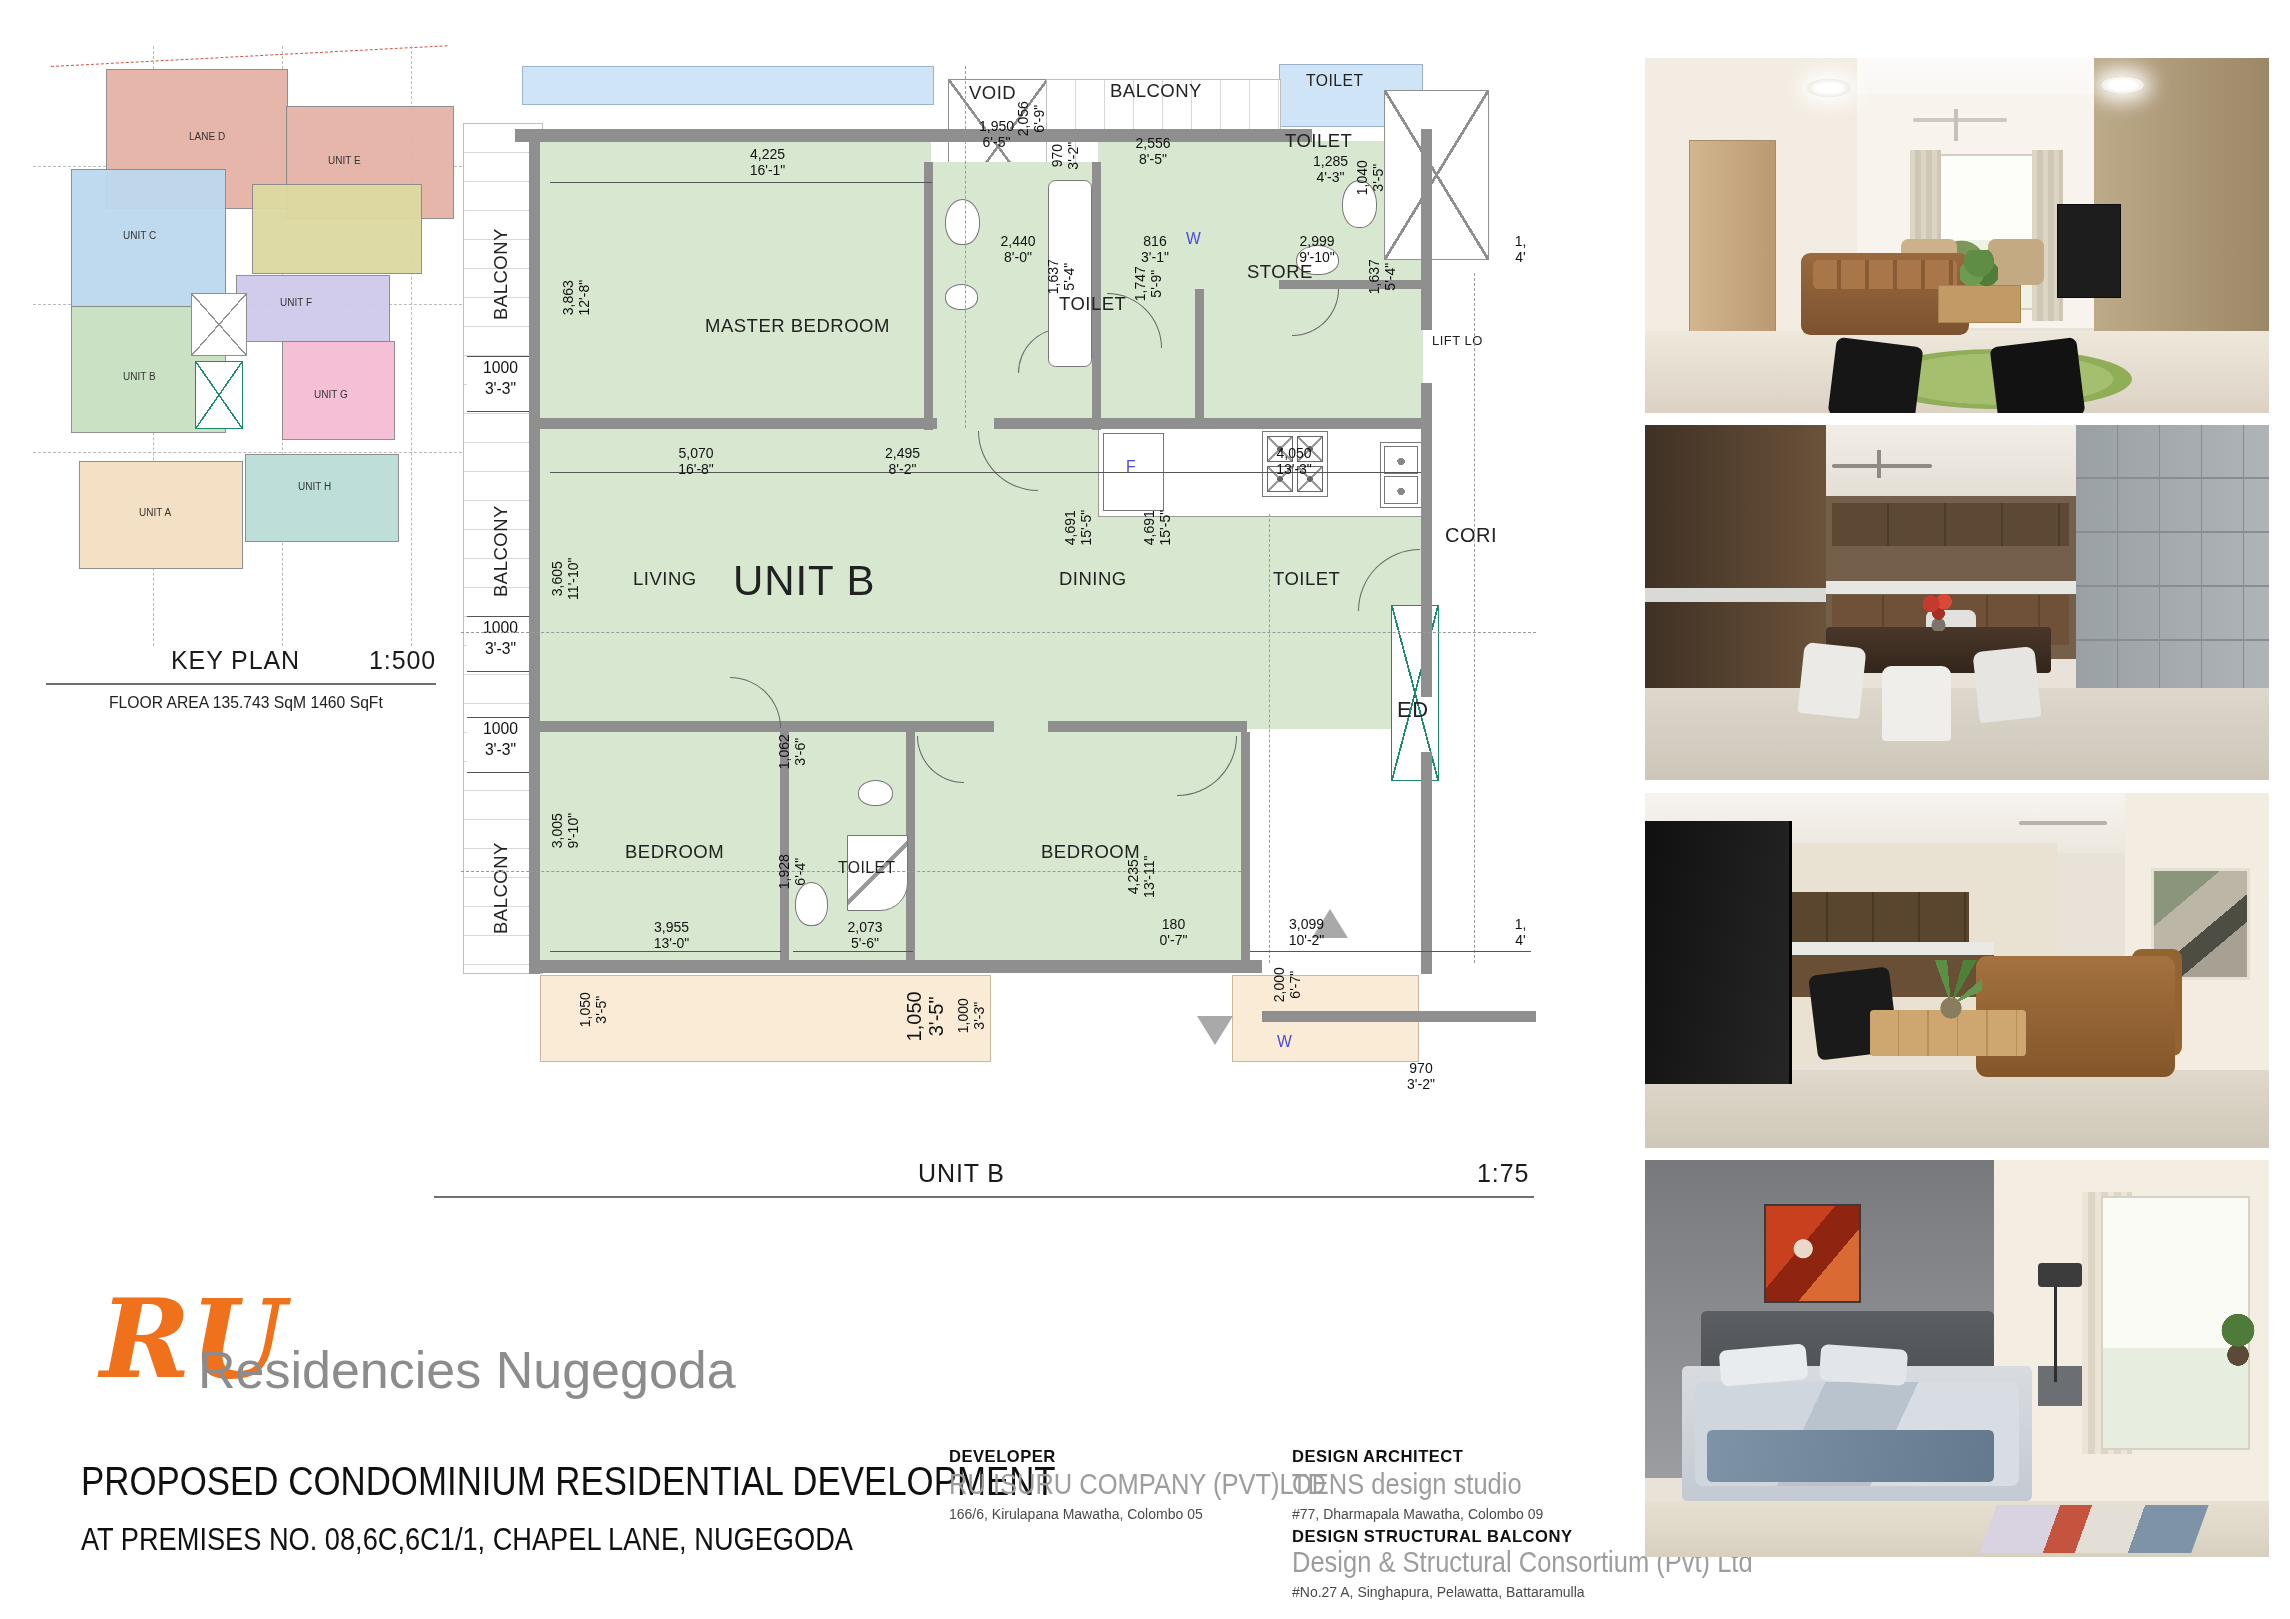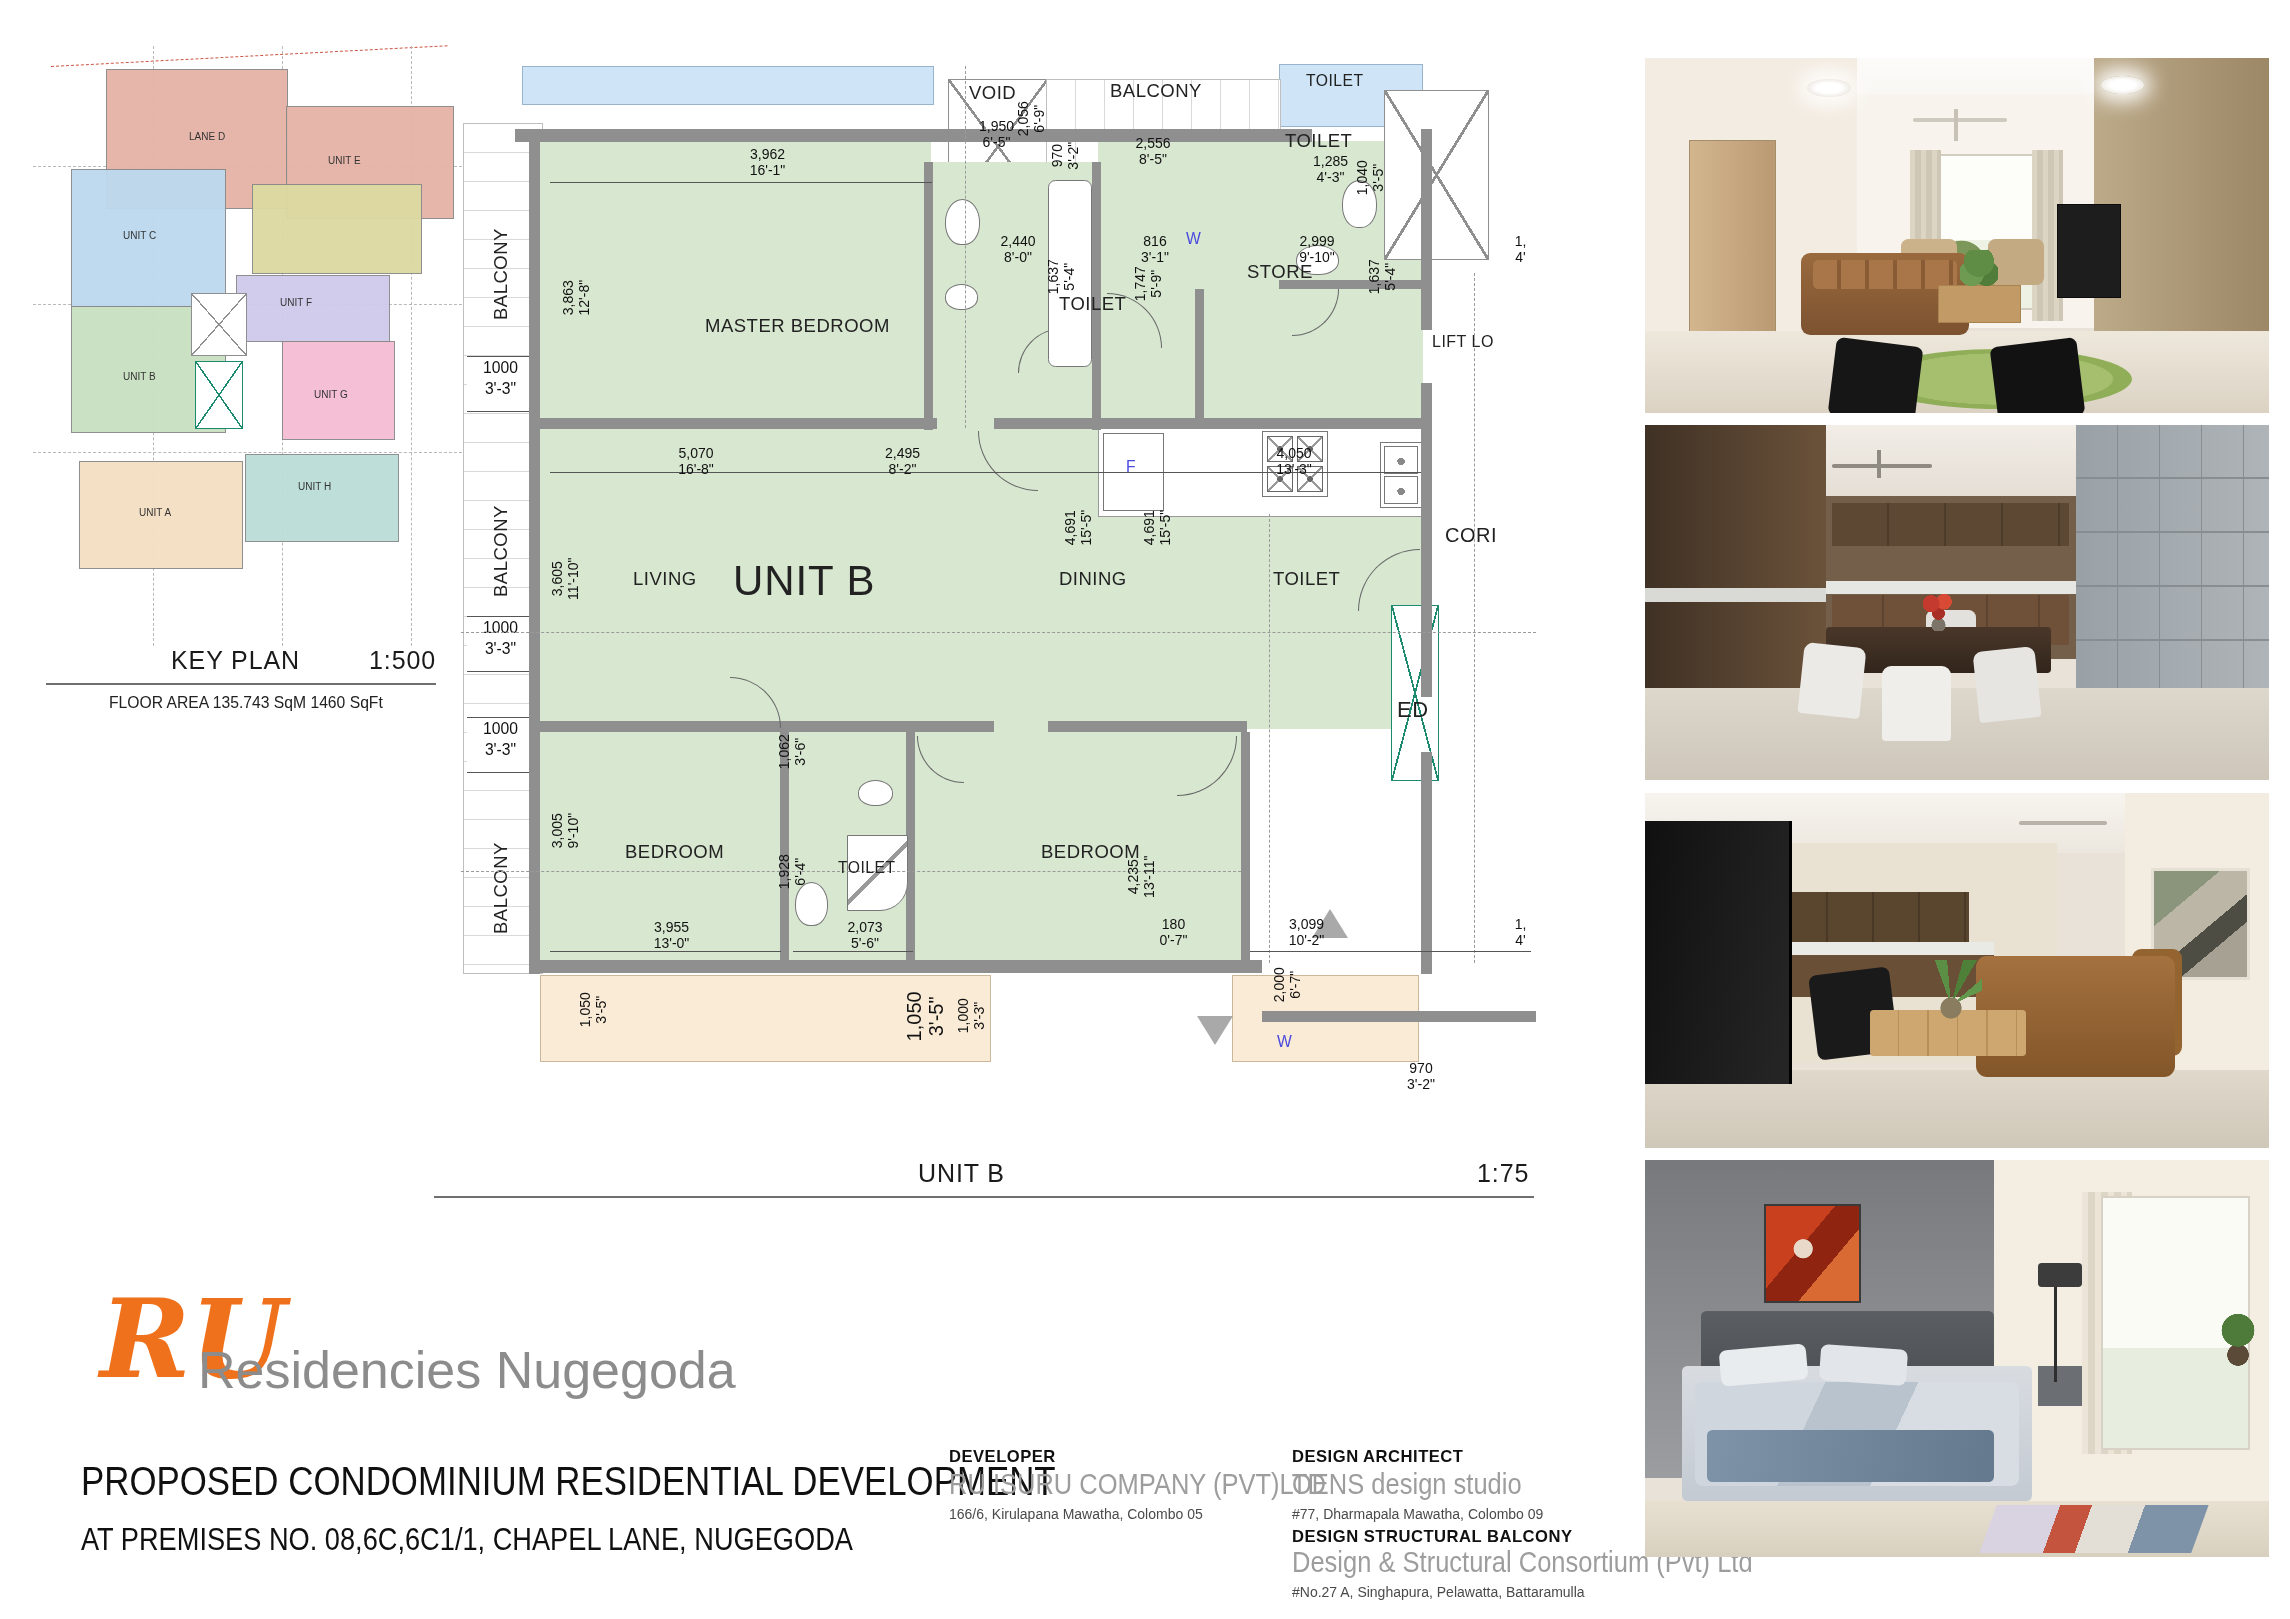--- a/index.html
+++ b/index.html
@@ -269,21 +269,21 @@
       <i></i>
       <i></i>
       <i></i>
     </div>
   <div class="fx sink2" style="left:919px;top:391px;width:42px;height:66px">
       <i></i>
       <i></i>
     </div>
 
   <div class="xbox" style="left:923px;top:39px;width:103px;height:168px"></div>
-  <div class="rlab" style="left:971px;top:282px;font-size:16px">LIFT LO</div>
+  <div class="rlab" style="left:971px;top:282px;font-size:13px">LIFT LO</div>
   <div class="rlab" style="left:984px;top:473px;font-size:20px">CORI</div>
   <div class="xbox teal" style="left:930px;top:554px;width:46px;height:174px"></div>
   <div class="rlab" style="left:936px;top:646px;font-size:22px;background:transparent">ED</div>
   <div class="dashv" style="left:1013px;top:222px;height:690px"></div>
 
   <div class="wall" style="left:54px;top:78px;width:797px;height:13px"></div>
   <div class="wall" style="left:68px;top:78px;width:11px;height:845px"></div>
   <div class="wall" style="left:960px;top:78px;width:11px;height:201px"></div>
   <div class="wall" style="left:960px;top:332px;width:11px;height:314px"></div>
   <div class="wall" style="left:960px;top:701px;width:11px;height:222px"></div>
@@ -343,21 +343,21 @@
   <div class="rlab big" style="left:272px;top:506px">UNIT B</div>
   <div class="rlab" style="left:598px;top:517px">DINING</div>
   <div class="rlab" style="left:812px;top:517px">TOILET</div>
   <div class="rlab" style="left:164px;top:790px">BEDROOM</div>
   <div class="rlab small" style="left:377px;top:808px">TOILET</div>
   <div class="rlab" style="left:580px;top:790px">BEDROOM</div>
   <div class="rlab bluetxt" style="left:725px;top:179px">W</div>
   <div class="rlab bluetxt" style="left:816px;top:982px">W</div>
 
   <div class="dim" style="left:242px;top:96px;width:129px">
-      <span>3,962</span>
+      <span>4,225</span>
       <span>16'-1"</span>
     </div>
   <div class="dim v" style="left:79px;top:231px;width:74px">
       <span>3,863</span>
       <span>12'-8"</span>
     </div>
   <div class="dim" style="left:493px;top:68px;width:85px">
       <span>1,950</span>
       <span>6'-5"</span>
     </div>

